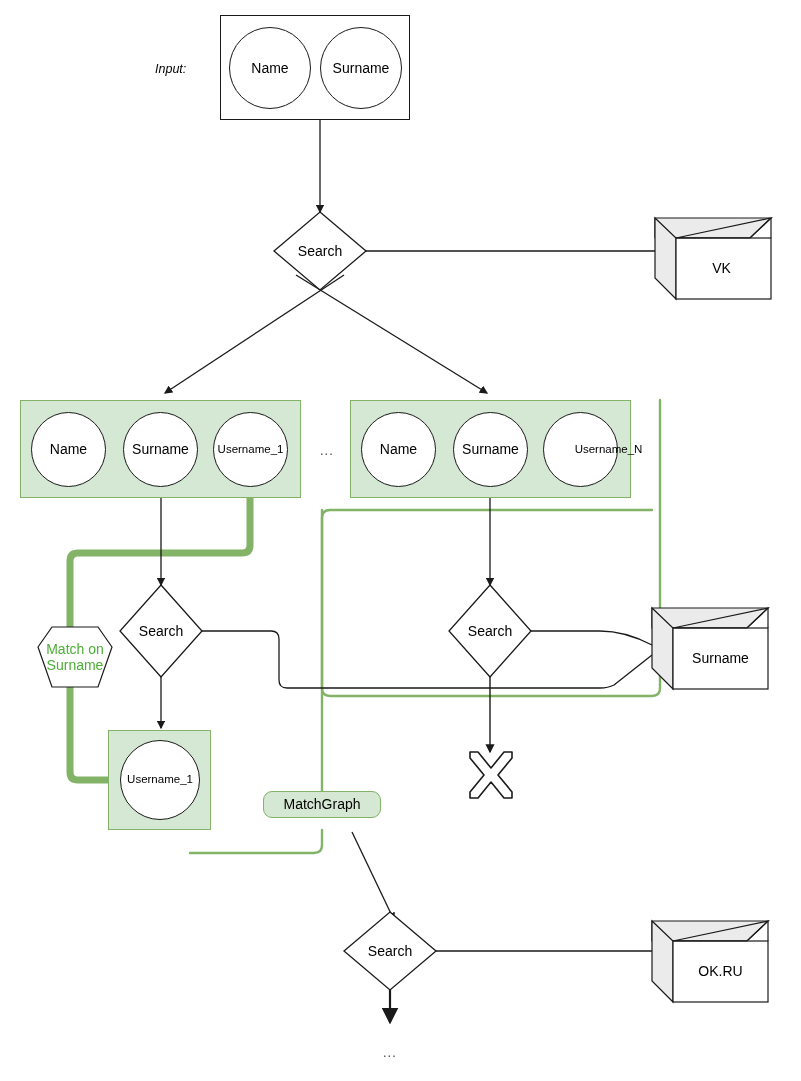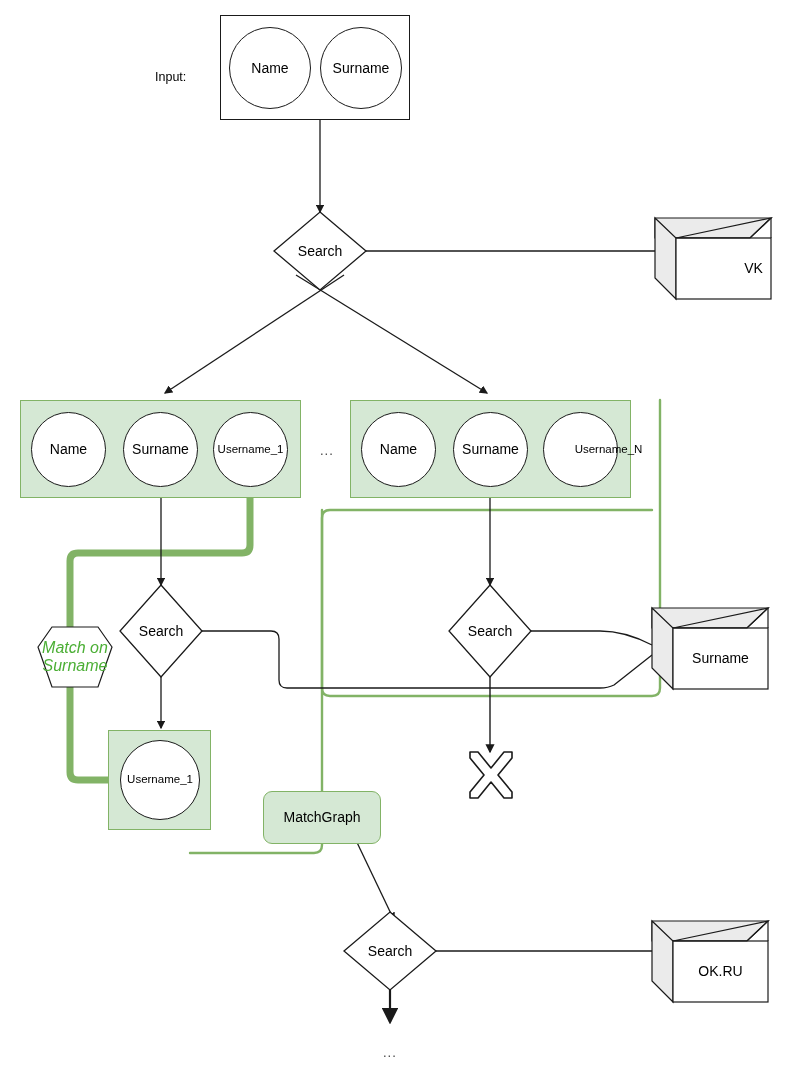--- a/index.html
+++ b/index.html
@@ -107,21 +107,21 @@
 
     <g>
       <polygon points="652,921 673,921 768,921 747,941 652,941" fill="#ebebeb" stroke="#1a1a1a" stroke-width="1.2"></polygon>
       <polygon points="652,921 652,981 673,1002 673,941" fill="#ebebeb" stroke="#1a1a1a" stroke-width="1.2"></polygon>
       <rect x="673" y="941" width="95" height="61" fill="#ffffff" stroke="#1a1a1a" stroke-width="1.2"></rect>
       <polygon points="673,941 747,941 768,921" fill="none" stroke="#1a1a1a" stroke-width="1.2"></polygon>
       <line x1="768" y1="921" x2="768" y2="941" stroke="#1a1a1a" stroke-width="1.2"></line>
     </g>
   </svg>
 
-  <div class="statictext" style="left:155px;top:70px;">Input:</div>
+  <div class="statictext" style="left:155px;top:62px;font-style:italic;">Input:</div>
 
   <div class="node plainbox" style="left:220px;top:15px;width:190px;height:105px;"></div>
   <div class="node circ" style="left:229px;top:27px;width:82px;height:82px;">
     <span class="lbl">Name</span>
   </div>
   <div class="node circ" style="left:320px;top:27px;width:82px;height:82px;">
     <span class="lbl">Surname</span>
   </div>
 
   <div class="node" style="left:274px;top:212px;width:92px;height:78px;">
@@ -130,21 +130,21 @@
   <div class="node" style="left:120px;top:585px;width:82px;height:92px;">
     <span class="lbl">Search</span>
   </div>
   <div class="node" style="left:449px;top:585px;width:82px;height:92px;">
     <span class="lbl">Search</span>
   </div>
   <div class="node" style="left:344px;top:912px;width:92px;height:78px;">
     <span class="lbl">Search</span>
   </div>
 
-  <div class="node" style="left:708px;top:238px;width:91px;height:61px;">
+  <div class="node" style="left:676px;top:238px;width:91px;height:61px;">
     <span class="lbl">VK</span>
   </div>
   <div class="node" style="left:673px;top:628px;width:95px;height:61px;">
     <span class="lbl">Surname</span>
   </div>
   <div class="node" style="left:673px;top:941px;width:95px;height:61px;padding-left:16px;">
     <span class="lbl">OK.RU</span>
   </div>
 
   <div class="node grp" style="left:20px;top:400px;width:281px;height:98px;"></div>
@@ -165,32 +165,32 @@
     <span class="lbl">Name</span>
   </div>
   <div class="node circ" style="left:453px;top:412px;width:75px;height:75px;">
     <span class="lbl">Surname</span>
   </div>
   <div class="node circ" style="left:543px;top:412px;width:75px;height:75px;">
     <span class="lbl" style="font-size:11.5px;margin-left:28px;">Username_N</span>
   </div>
 
   <div class="node" style="left:38px;top:627px;width:74px;height:60px;">
-    <span class="lbl" style="color:#4caf36;font-style:italic;font-size:16px;flex-direction:column;align-items:center;">
+    <span class="lbl" style="color:#4caf36;font-size:14px;flex-direction:column;align-items:center;">
       <span>Match on</span>
       <span>Surname</span>
     </span>
   </div>
 
   <div class="node grp" style="left:108px;top:730px;width:103px;height:100px;"></div>
   <div class="node circ" style="left:120px;top:740px;width:80px;height:80px;">
     <span class="lbl" style="font-size:11.5px;">Username_1</span>
   </div>
 
-  <div class="node rrect" style="left:263px;top:791px;width:118px;height:53px;">
+  <div class="node rrect" style="left:263px;top:791px;width:118px;height:27px;">
     <span class="lbl">MatchGraph</span>
   </div>
 
   <div class="node" style="left:470px;top:752px;width:42px;height:46px;"></div>
 
   <div class="ell" style="left:383px;top:1045px;">...</div>
 
 </div>
 
 </body></html>

